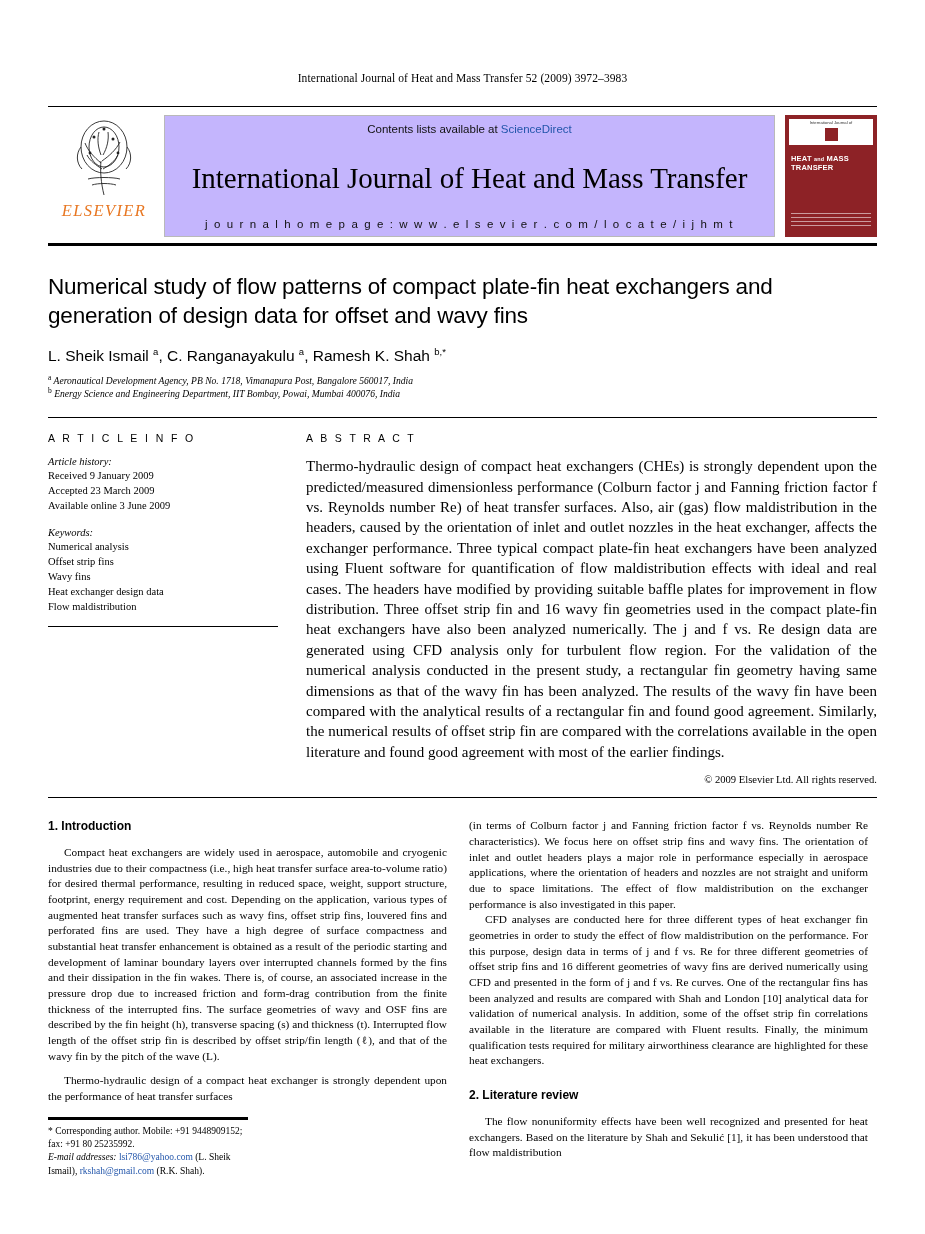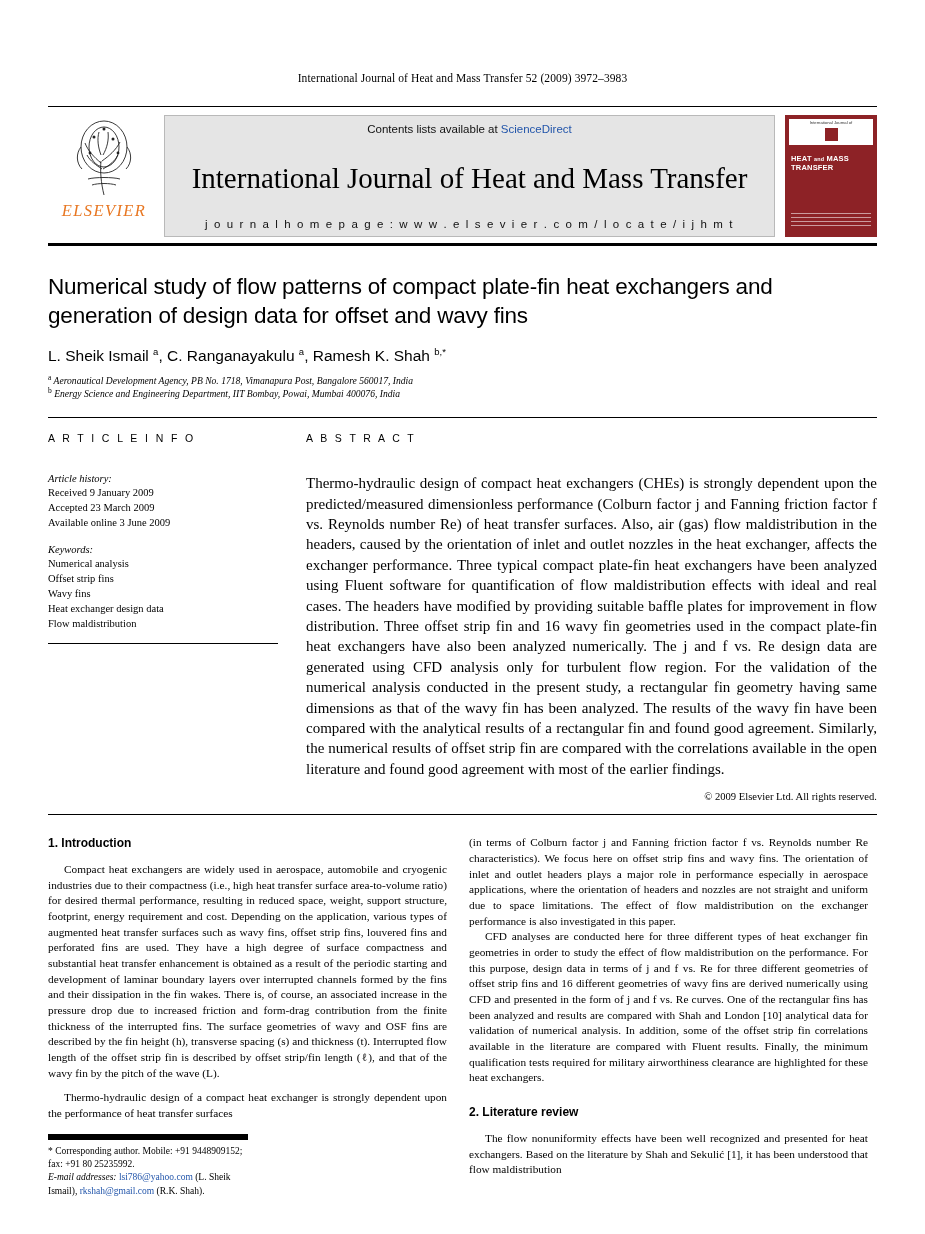--- a/index.html
+++ b/index.html
@@ -55,21 +55,21 @@
     font-family: "Liberation Serif", serif;
     font-size: 16.5px;
     letter-spacing: 1.4px;
     color: #E87722;
     margin-top: 2px;
     font-style: italic;
   }
   .journal-box {
     flex: 1;
     border: 1px solid #b9b9b9;
-    background: #e5e5e5;
+    background: #c4b5fd;
     display: flex;
     flex-direction: column;
     justify-content: space-between;
     padding: 7px 0 6px 0;
     margin-left: 4px;
   }
   .contents-line {
     text-align: center;
     font-family: "Liberation Sans", sans-serif;
     font-size: 11.5px;
@@ -191,21 +191,21 @@
   }
   .info-col {
     width: 230px;
     min-width: 230px;
   }
   .sec-head {
     font-family: "Liberation Sans", sans-serif;
     font-size: 10.5px;
     letter-spacing: 2.4px;
     font-weight: normal;
-    margin-bottom: 29px;
+    margin-bottom: 12px;
   }
   .info-sub {
     font-family: "Liberation Serif", serif;
     font-style: italic;
     font-size: 10.5px;
     margin-bottom: 2px;
   }
   .info-line {
     font-family: "Liberation Serif", serif;
     font-size: 10.5px;
@@ -258,21 +258,21 @@
   }
   .col p {
     margin: 0;
     text-indent: 16px;
   }
   .col p.first {
     text-indent: 16px;
   }
   .footnote {
     margin-top: 12px;
-    border-top: 6px solid #000000;
+    border-top: 3px solid #000000;
     padding-top: 5px;
     width: 200px;
     font-size: 9.5px;
     line-height: 1.4;
     text-indent: 0;
     text-align: left;
   }
   .footnote .ital {
     font-style: italic;
   }

